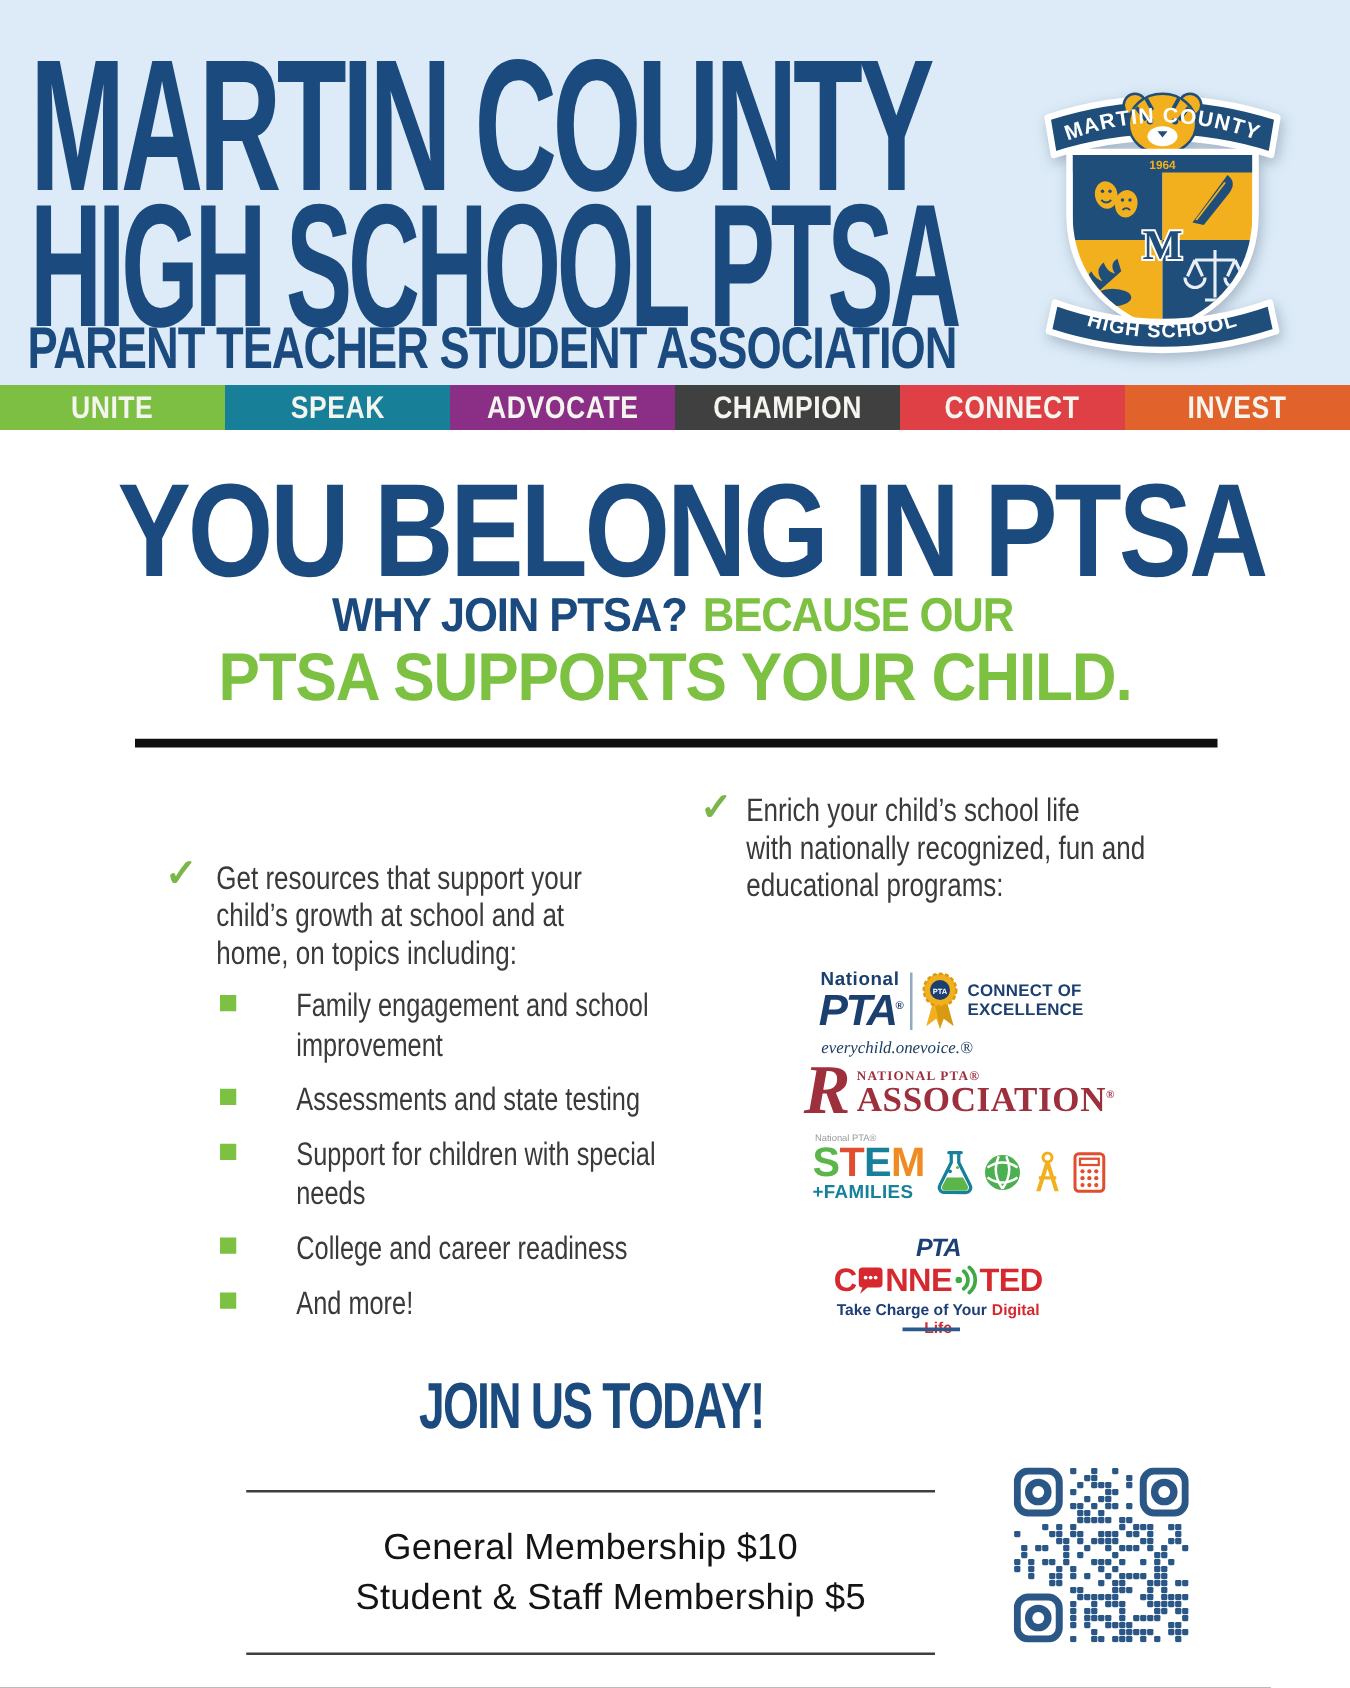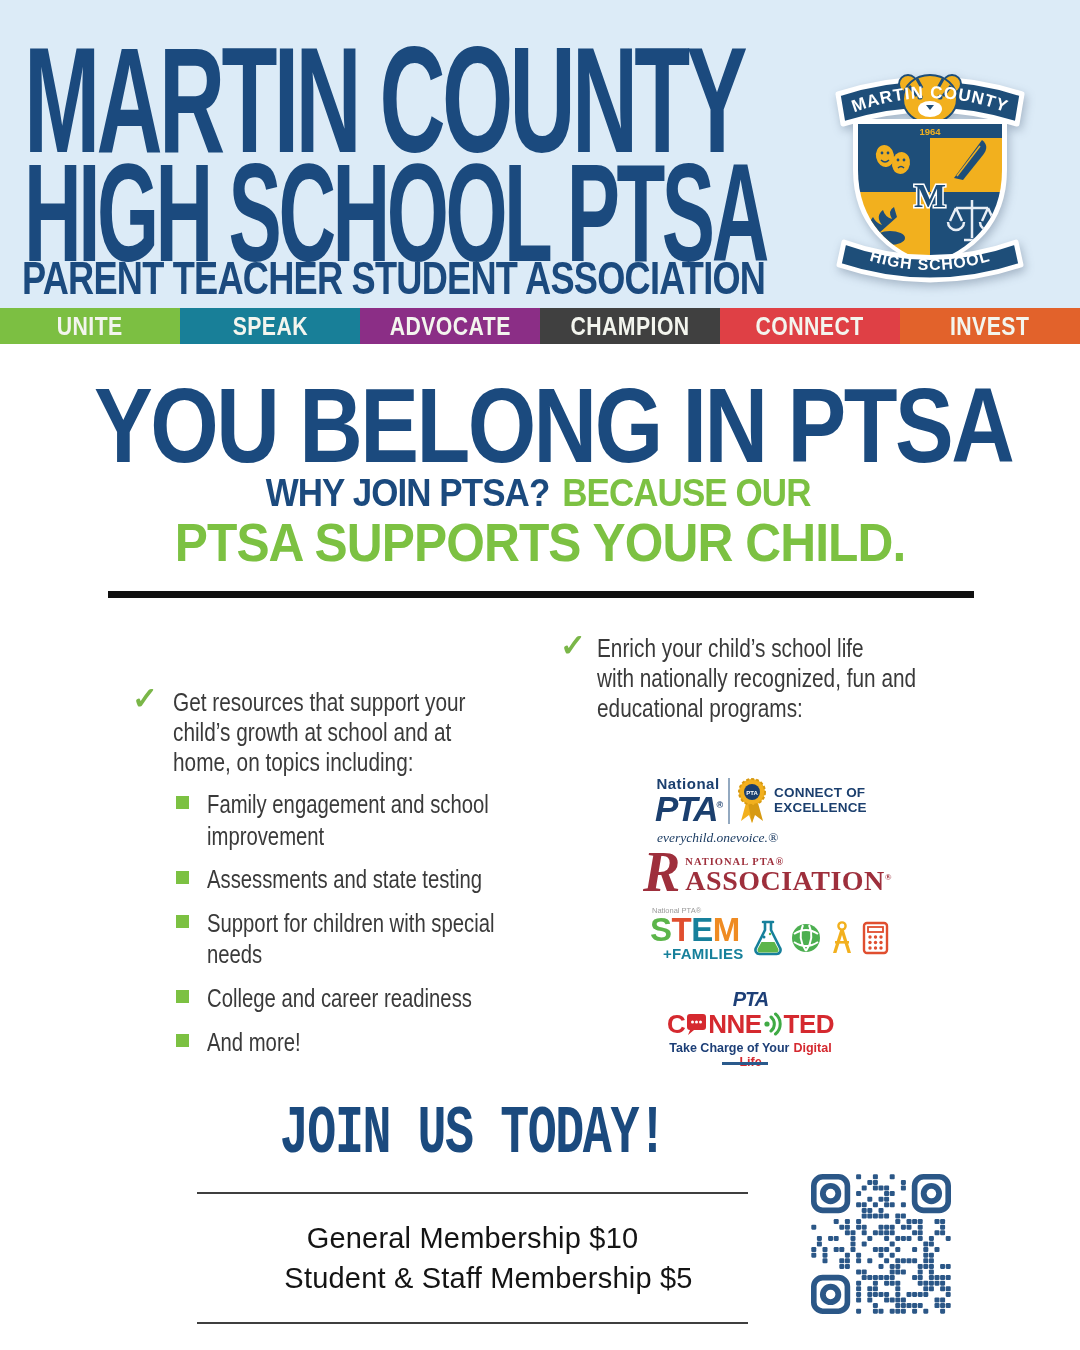--- a/index.html
+++ b/index.html
@@ -43,21 +43,21 @@
   .col-heading{left:130px;top:635px;color:var(--steel);font-weight:700;font-size:44px;}
   .col-heading .cond{transform:scaleX(.73);}
   .check{font-size:31px;font-weight:700;color:var(--check-green);line-height:1;}
   .body{font-size:26px;line-height:1.15;color:var(--text);transform:scaleX(.8);transform-origin:left top;}
   .body span{display:block;}
   .lchk{left:132px;top:683px;}
   .lpara{left:173px;top:688px;}
   .rchk{left:560px;top:630px;}
   .rpara{left:597px;top:634px;}
   .bullets{left:176px;top:790px;margin:0;padding:0;list-style:none;width:430px;}
-  .bullets li{display:flex;margin:0 0 12px 0;}
+  .bullets li{display:flex;margin:0 0 12px 0;gap:30px;}
   .sq{width:13px;height:13px;background:var(--green);margin:6px 18px 0 0;flex:none;}
   .btxt{font-size:26px;line-height:1.1;color:var(--text);transform:scaleX(.78);transform-origin:left top;}
   .btxt span{display:block;padding-bottom:3px;}
 
   
   .logo-exc{left:655px;top:776px;width:230px;}
   .exc-row{display:flex;align-items:center;gap:7px;}
   .np-stack{text-align:center;line-height:1;}
   .np-top{display:block;font-size:15px;font-weight:700;color:var(--exc-navy);letter-spacing:.5px;}
   .np-pta{display:block;font-size:35px;font-weight:900;font-style:italic;color:var(--exc-navy);letter-spacing:-2px;}
@@ -70,33 +70,33 @@
   .logo-refl{left:643px;top:851px;display:flex;align-items:flex-end;gap:5px;color:var(--refl-red);}
   .refl-r{font-family:"Liberation Serif",serif;font-style:italic;font-weight:700;font-size:56px;line-height:.78;}
   .refl-small{display:block;font-family:"Liberation Serif",serif;font-weight:700;font-size:10.5px;letter-spacing:1px;}
   .refl-main{display:block;font-family:"Liberation Serif",serif;font-weight:700;font-size:28px;letter-spacing:.5px;line-height:1;}
 
   .logo-stem{left:650px;top:906px;}
   .stem-tiny{font-size:7.5px;color:#9a9a9a;margin-left:2px;}
   .stem-row{display:flex;align-items:center;gap:8px;}
   .stem-word{line-height:.9;}
   .stem-letters{font-size:33px;font-weight:900;letter-spacing:-.5px;}
-  .stem-fam{display:block;font-size:15px;font-weight:900;color:var(--teal);letter-spacing:.3px;margin-top:2px;margin-left:13px;}
+  .stem-fam{display:block;font-size:15px;font-weight:900;color:var(--teal);letter-spacing:.3px;margin-top:2px;}
   .stem-icons{display:flex;align-items:center;gap:6px;}
 
   .logo-conn{left:663px;top:988px;width:175px;text-align:center;}
   .conn-brand{font-size:20px;font-weight:900;font-style:italic;color:var(--conn-navy);letter-spacing:-1px;}
   .conn-word{display:flex;align-items:center;justify-content:center;gap:1px;color:var(--conn-red);font-weight:900;font-size:26px;letter-spacing:-.5px;line-height:1;}
   .conn-tag{margin-top:4px;font-size:12.5px;font-weight:700;}
   .conn-tag .tg-navy{color:var(--conn-navy);}
   .conn-tag .tg-red{color:var(--conn-red);margin-left:4px;}
   .mini-line{left:722px;top:1062px;width:46px;height:3px;background:#2a5a8c;}
 
   
-  .join{left:0;top:1095px;width:946px;text-align:center;color:var(--navy);font-weight:700;font-size:68px;letter-spacing:-2px;font-family:Liberation Mono, monospace;}
+  .join{left:0;top:1095px;width:946px;text-align:center;color:var(--navy);font-weight:700;font-size:52px;letter-spacing:-2px;}
   .join .condc{transform:scaleX(.71);}
   .hr1{left:197px;top:1192px;width:551px;height:2px;background:var(--line-gray);}
   .hr2{left:197px;top:1322px;width:551px;height:2px;background:var(--line-gray);}
   .m1{left:197px;top:1222px;width:551px;text-align:center;font-size:29px;color:#141414;letter-spacing:.2px;}
   .m2{left:213px;top:1262px;width:551px;text-align:center;font-size:29px;color:#141414;letter-spacing:.2px;}
   .qr{left:811px;top:1174px;width:140px;height:140px;}
 </style>
 </head>
 <body>
 

